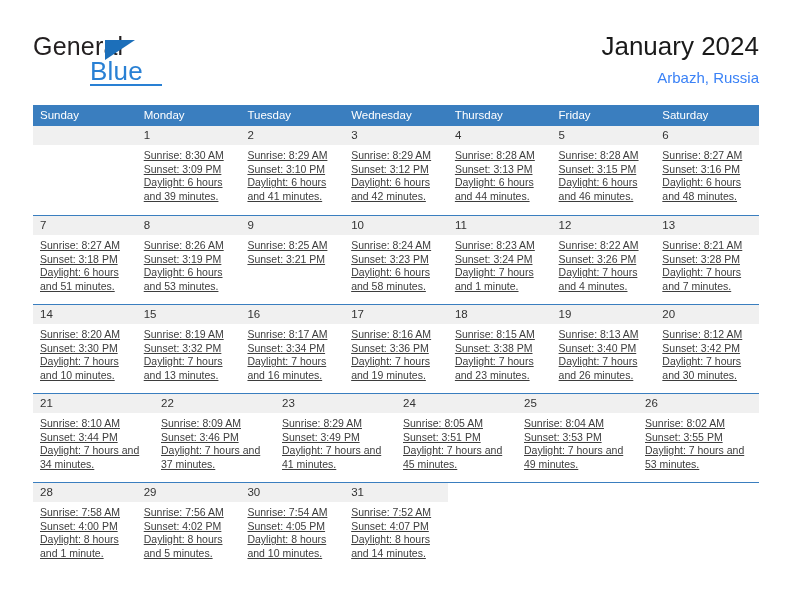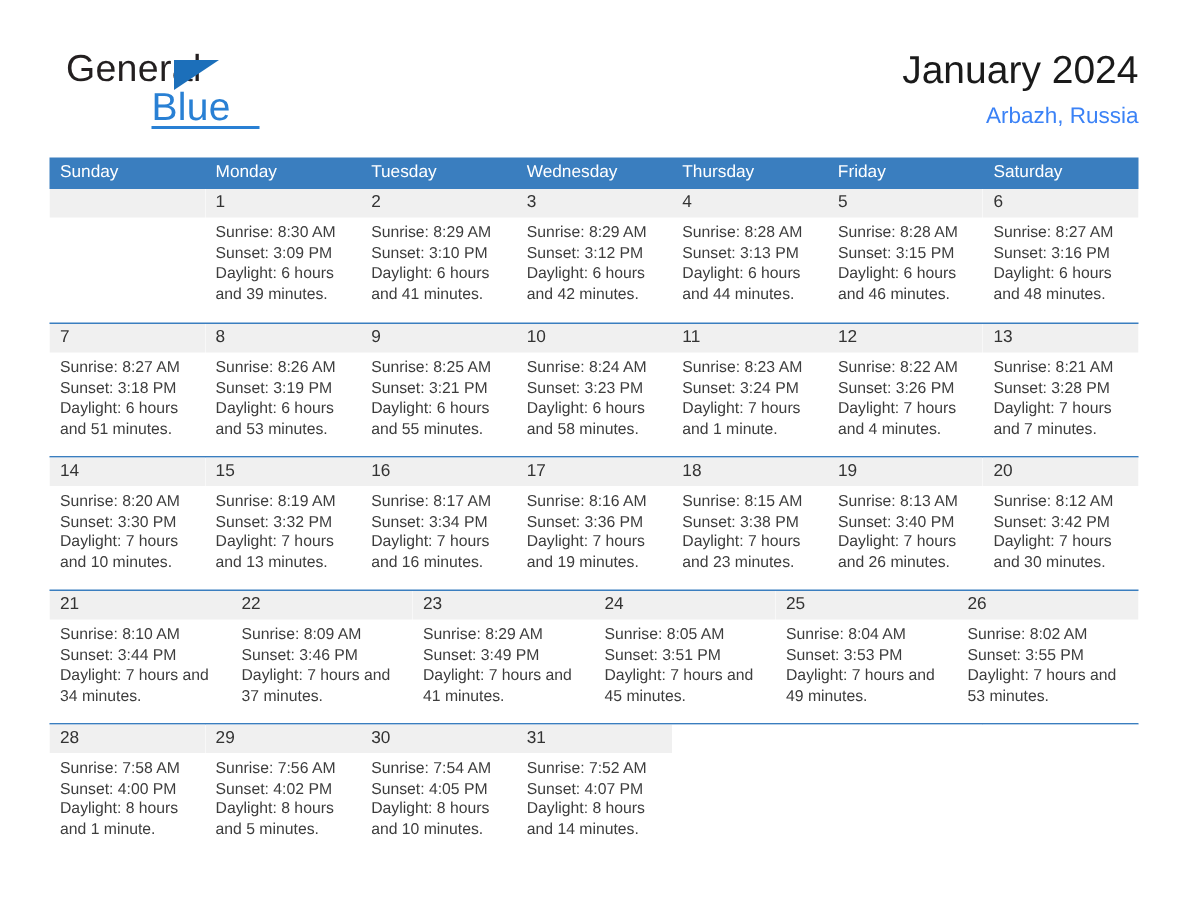--- a/index.html
+++ b/index.html
@@ -17,21 +17,21 @@
   .page {
     position: relative;
     width: 792px;
     height: 612px;
     box-sizing: border-box;
   }
 
   
   .header {
     position: absolute;
-    left: 44px;
+    left: 33px;
     top: 28px;
     right: 33px;
     height: 72px;
   }
   .logo {
     position: absolute;
     left: 0;
     top: 4px;
     width: 240px;
     height: 60px;
@@ -138,20 +138,21 @@
     box-sizing: border-box;
   }
   .cell.empty .daynum {
     background: #f0f0f0;
   }
   .cell .detail {
     padding: 4px 6px 0 7px;
     font-size: 10.5px;
     line-height: 13.6px;
     color: #3d3d3d;
+    text-decoration: underline;
   }
   .cell .detail div {
     white-space: nowrap;
   }
   .cell .detail .daylight-line {
     white-space: normal;
   }
 </style>
 </head>
 <body>
@@ -253,21 +254,20 @@
               <div>Sunrise: 8:26 AM</div>
               <div>Sunset: 3:19 PM</div>
               <div class="daylight-line">Daylight: 6 hours and 53 minutes.</div>
             </div>
           </div>
           <div class="cell">
             <div class="daynum">9</div>
             <div class="detail">
               <div>Sunrise: 8:25 AM</div>
               <div>Sunset: 3:21 PM</div>
-              <div class="daylight-line">Daylight: 6 hours and 55 minutes.</div>
             </div>
           </div>
           <div class="cell">
             <div class="daynum">10</div>
             <div class="detail">
               <div>Sunrise: 8:24 AM</div>
               <div>Sunset: 3:23 PM</div>
               <div class="daylight-line">Daylight: 6 hours and 58 minutes.</div>
             </div>
           </div>

